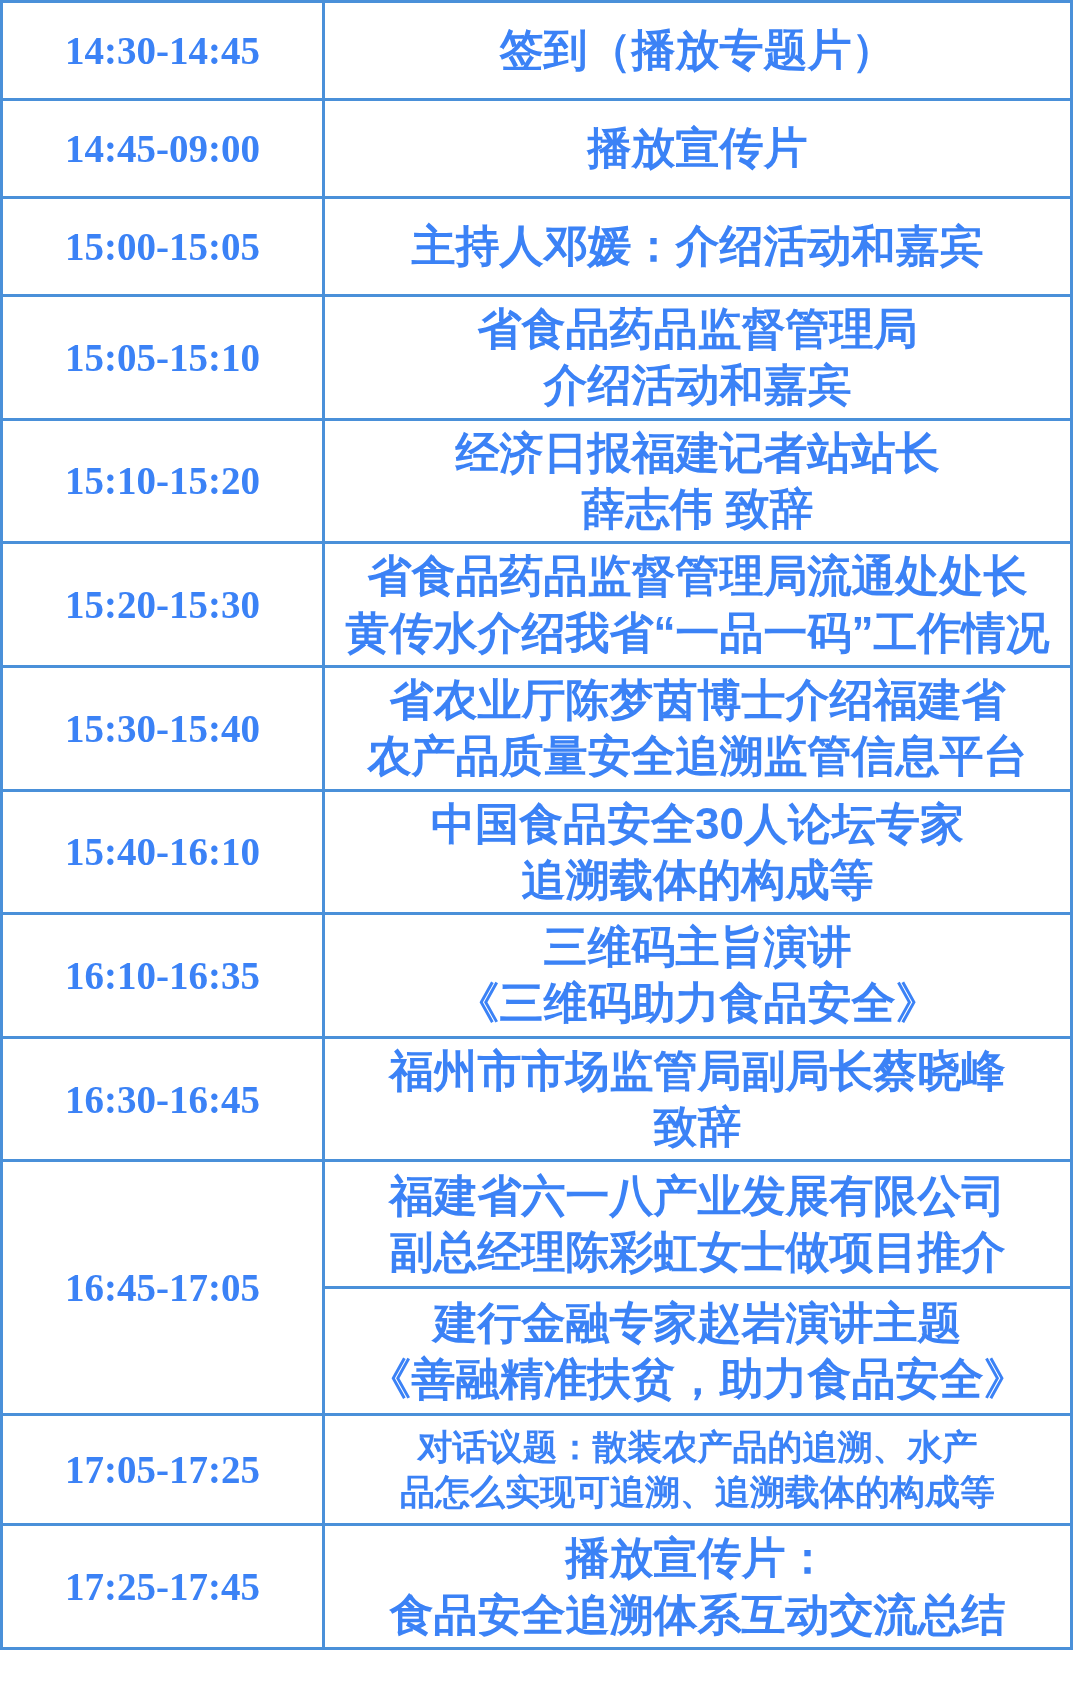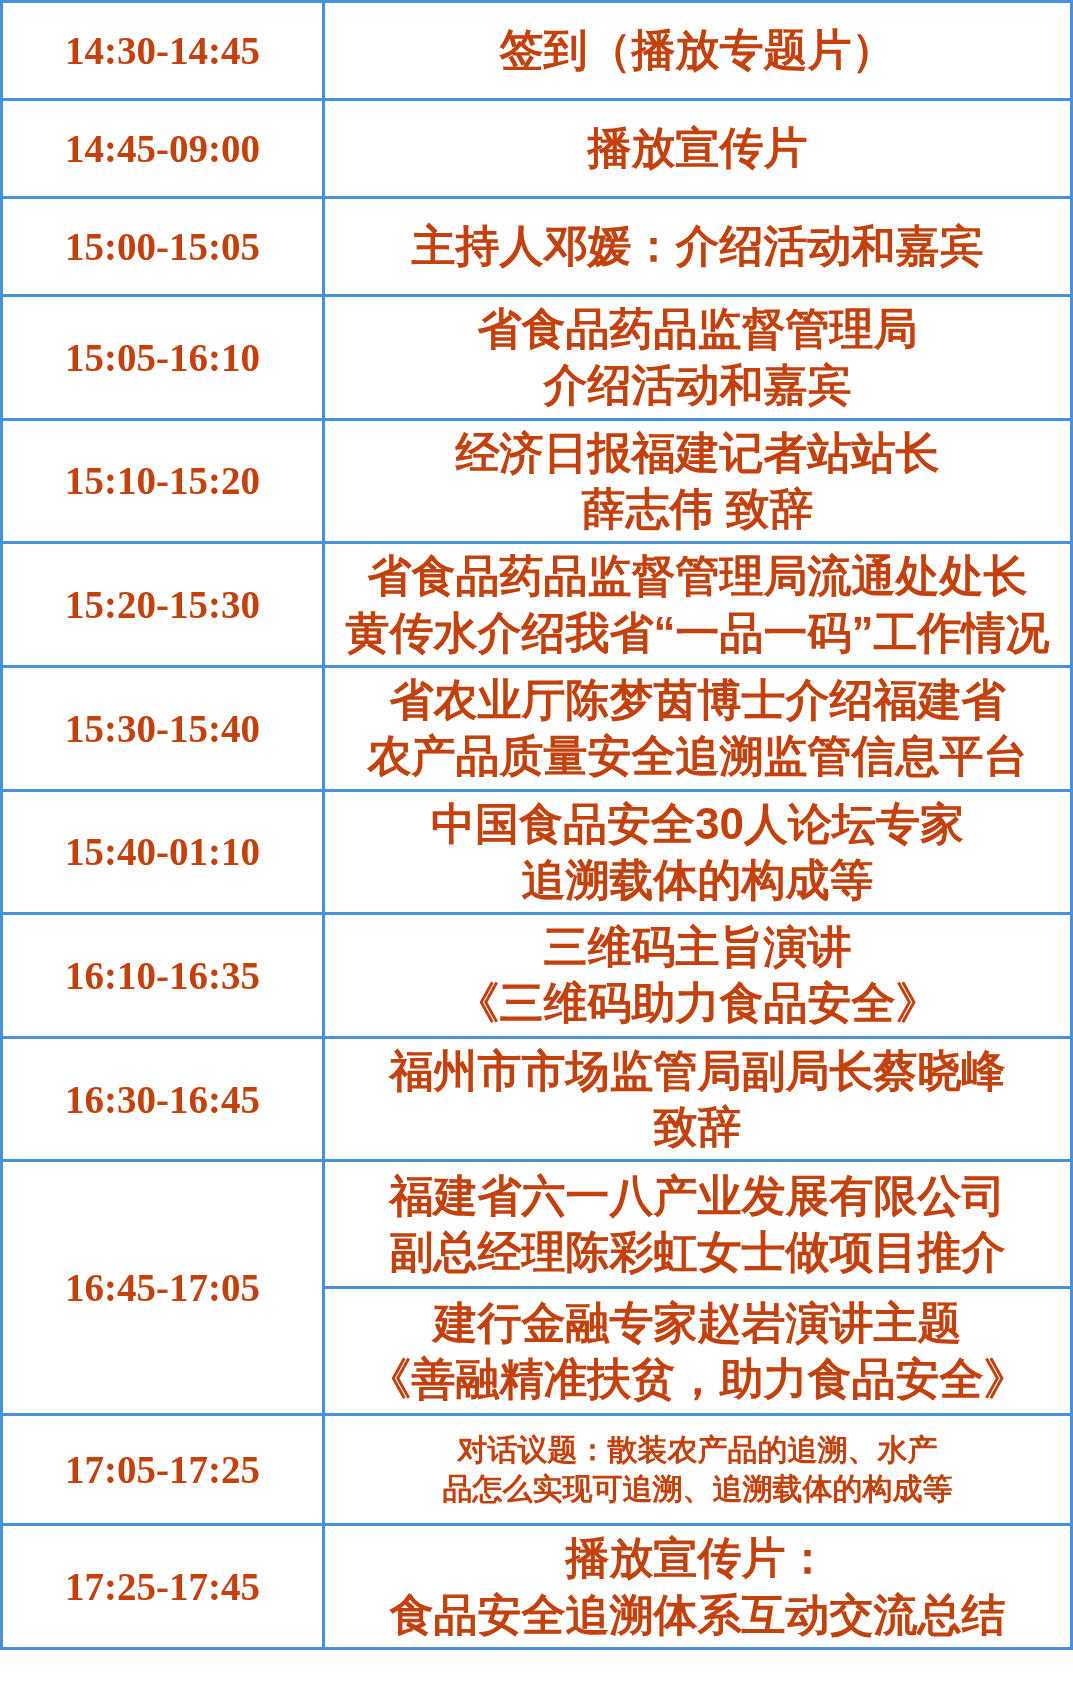--- a/index.html
+++ b/index.html
@@ -11,42 +11,42 @@
     width: 1073px;
     font-family: "Liberation Serif", "DejaVu Serif", serif;
   }
   .schedule-table {
     width: 1073px;
     border-collapse: collapse;
     table-layout: fixed;
   }
   .schedule-table td {
     border: 3px solid #4a90d9;
-    color: #c2410c;
+    color: #3b82f6;
     text-align: center;
     vertical-align: middle;
     padding: 4px 6px;
     box-sizing: border-box;
   }
   .time-cell {
     width: 322px;
     font-size: 39px;
     font-weight: bold;
     letter-spacing: 0px;
     font-family: "Liberation Serif", "DejaVu Serif", serif;
     white-space: nowrap;
   }
   .topic-cell {
     font-size: 44px;
     font-weight: bold;
     line-height: 1.28;
     font-family: "Liberation Sans", "DejaVu Sans", sans-serif;
   }
   .topic-cell.smaller {
-    font-size: 30px;
+    font-size: 35px;
   }
   .row-h1 { height: 98px; }
   .row-h2 { height: 110px; }
   .row-h3 { height: 127px; }
   .line { display: block; }
 </style>
 </head>
 <body>
 
 <table class="schedule-table">
@@ -63,21 +63,21 @@
           <span class="line">播放宣传片</span>
         </td>
       </tr>
       <tr class="row-h1">
         <td class="time-cell">15:00-15:05</td>
         <td class="topic-cell">
           <span class="line">主持人邓媛：介绍活动和嘉宾</span>
         </td>
       </tr>
       <tr class="row-h2">
-        <td class="time-cell">15:05-16:10</td>
+        <td class="time-cell">15:05-15:10</td>
         <td class="topic-cell">
           <span class="line">省食品药品监督管理局</span>
           <span class="line">介绍活动和嘉宾</span>
         </td>
       </tr>
       <tr class="row-h2">
         <td class="time-cell">15:10-15:20</td>
         <td class="topic-cell">
           <span class="line">经济日报福建记者站站长</span>
           <span class="line">薛志伟 致辞</span>
@@ -91,21 +91,21 @@
         </td>
       </tr>
       <tr class="row-h2">
         <td class="time-cell">15:30-15:40</td>
         <td class="topic-cell">
           <span class="line">省农业厅陈梦茵博士介绍福建省</span>
           <span class="line">农产品质量安全追溯监管信息平台</span>
         </td>
       </tr>
       <tr class="row-h2">
-        <td class="time-cell">15:40-01:10</td>
+        <td class="time-cell">15:40-16:10</td>
         <td class="topic-cell">
           <span class="line">中国食品安全30人论坛专家</span>
           <span class="line">追溯载体的构成等</span>
         </td>
       </tr>
       <tr class="row-h2">
         <td class="time-cell">16:10-16:35</td>
         <td class="topic-cell">
           <span class="line">三维码主旨演讲</span>
           <span class="line">《三维码助力食品安全》</span>

